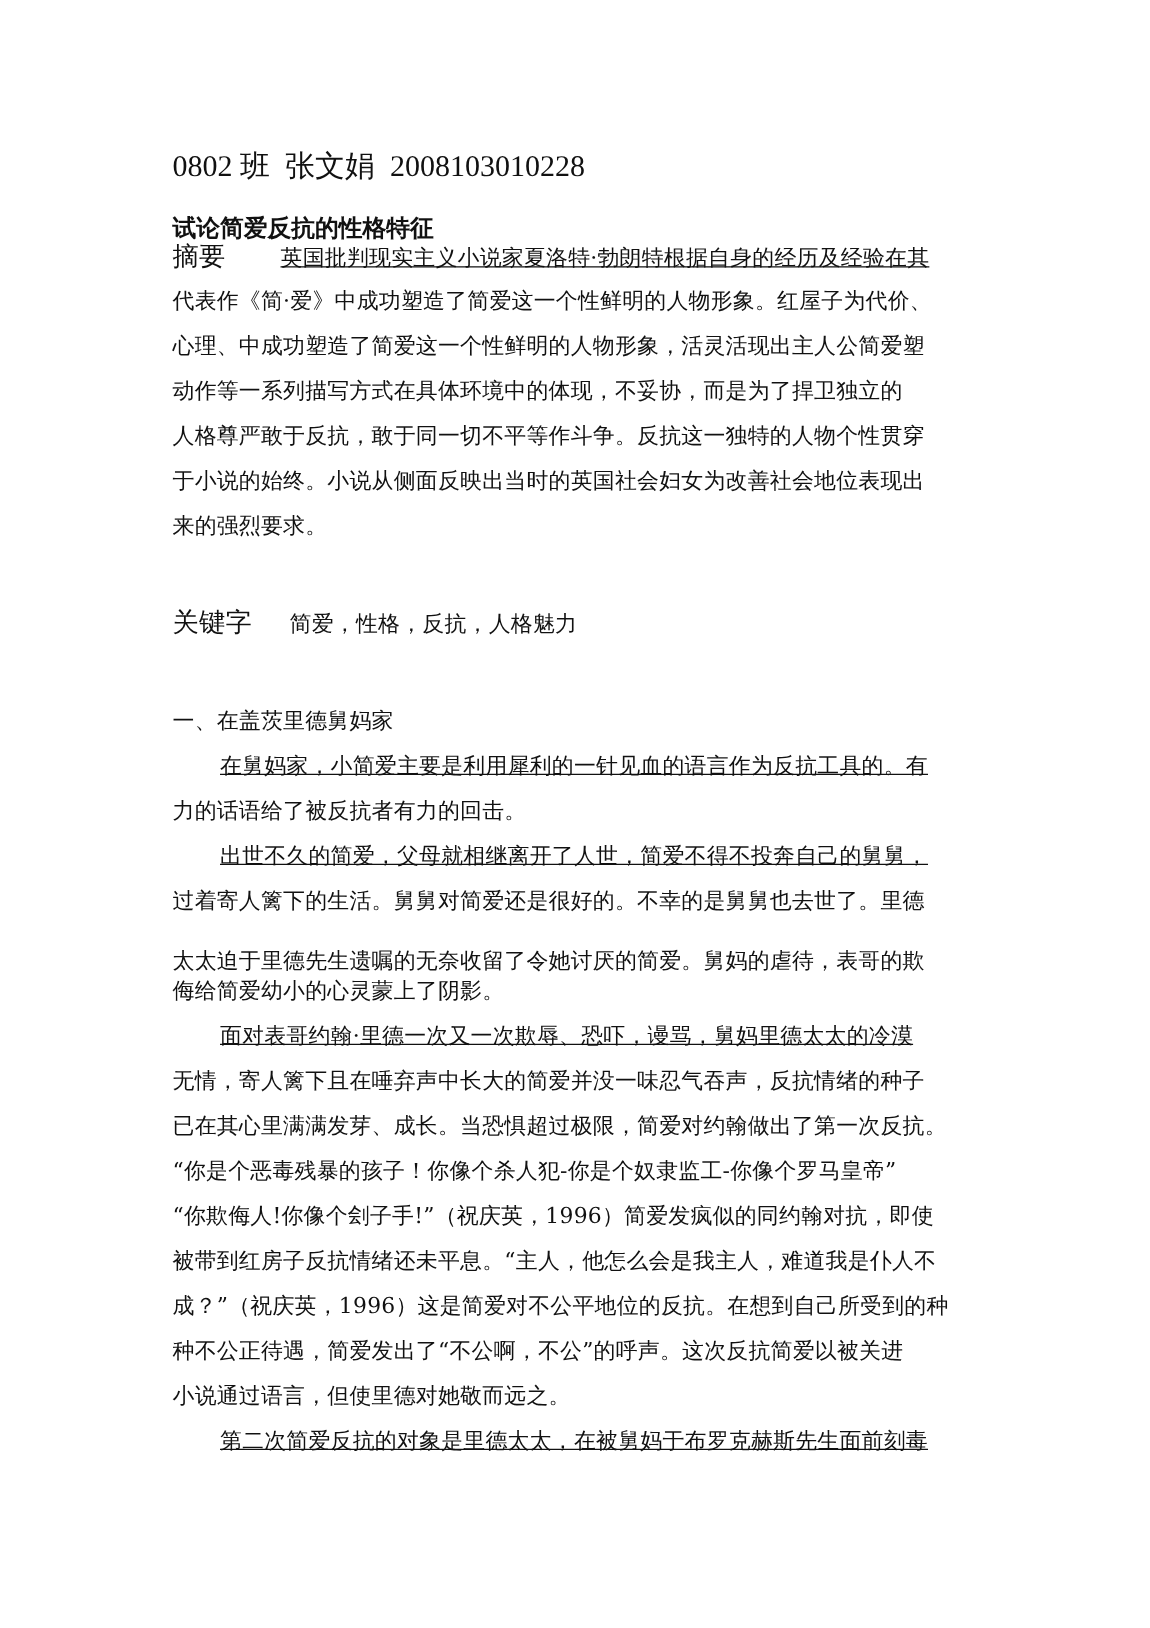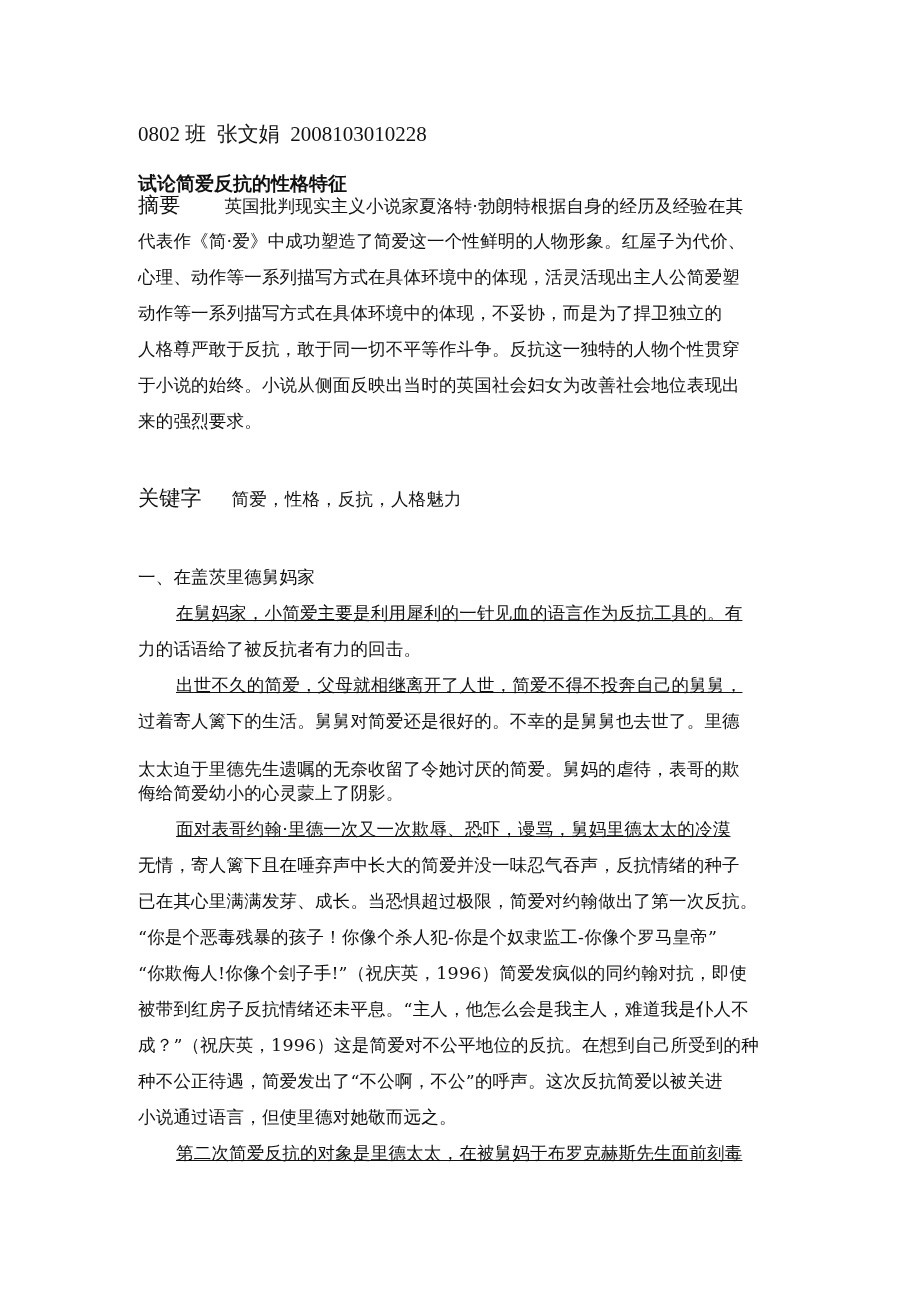--- a/index.html
+++ b/index.html
@@ -24,21 +24,21 @@
     .line {
       position: absolute;
       left: 0;
       white-space: nowrap;
       font-size: 17.5px;
       line-height: 24px;
       letter-spacing: 0.2px;
     }
     .header-line {
       font-family: "Liberation Serif", serif;
-      font-size: 21px;
+      font-size: 24px;
       letter-spacing: 0;
     }
     .title {
       position: absolute;
       left: 0;
       width: 650px;
       font-family: "DejaVu Sans", sans-serif;
       font-weight: bold;
       font-size: 19px;
       line-height: 26px;
@@ -55,25 +55,25 @@
 <body>
 
 <div class="page">
 
   <div class="line header-line" style="top:122px;">
     <span>0802 班</span>&nbsp;&nbsp;<span>张文娟</span>&nbsp;&nbsp;<span>2008103010228</span>
   </div>
 
   <div class="title" style="top:170px;">试论简爱反抗的性格特征</div>
 
-  <div class="line" style="top:193px;">
+  <div class="line" style="top:193px;text-decoration:underline;">
     <span class="label">摘要</span><span class="gap-abstract"></span><span>英国批判现实主义小说家夏洛特·勃朗特根据自身的经历及经验在其</span>
   </div>
   <div class="line" style="top:229px;">代表作《简·爱》中成功塑造了简爱这一个性鲜明的人物形象。红屋子为代价、</div>
-  <div class="line" style="top:265px;">心理、动作等一系列描写方式在具体环境中的体现，活灵活现出主人公简爱塑</div>
+  <div class="line" style="top:265px;">心理、中成功塑造了简爱这一个性鲜明的人物形象，活灵活现出主人公简爱塑</div>
   <div class="line" style="top:301px;">动作等一系列描写方式在具体环境中的体现，不妥协，而是为了捍卫独立的</div>
   <div class="line" style="top:337px;">人格尊严敢于反抗，敢于同一切不平等作斗争。反抗这一独特的人物个性贯穿</div>
   <div class="line" style="top:373px;">于小说的始终。小说从侧面反映出当时的英国社会妇女为改善社会地位表现出</div>
   <div class="line" style="top:409px;">来的强烈要求。</div>
 
   <div class="line" style="top:486px;">
     <span class="label">关键字</span><span class="gap-keywords"></span><span>简爱，性格，反抗，人格魅力</span>
   </div>
 
   <div class="line" style="top:565px;">一、在盖茨里德舅妈家</div>

